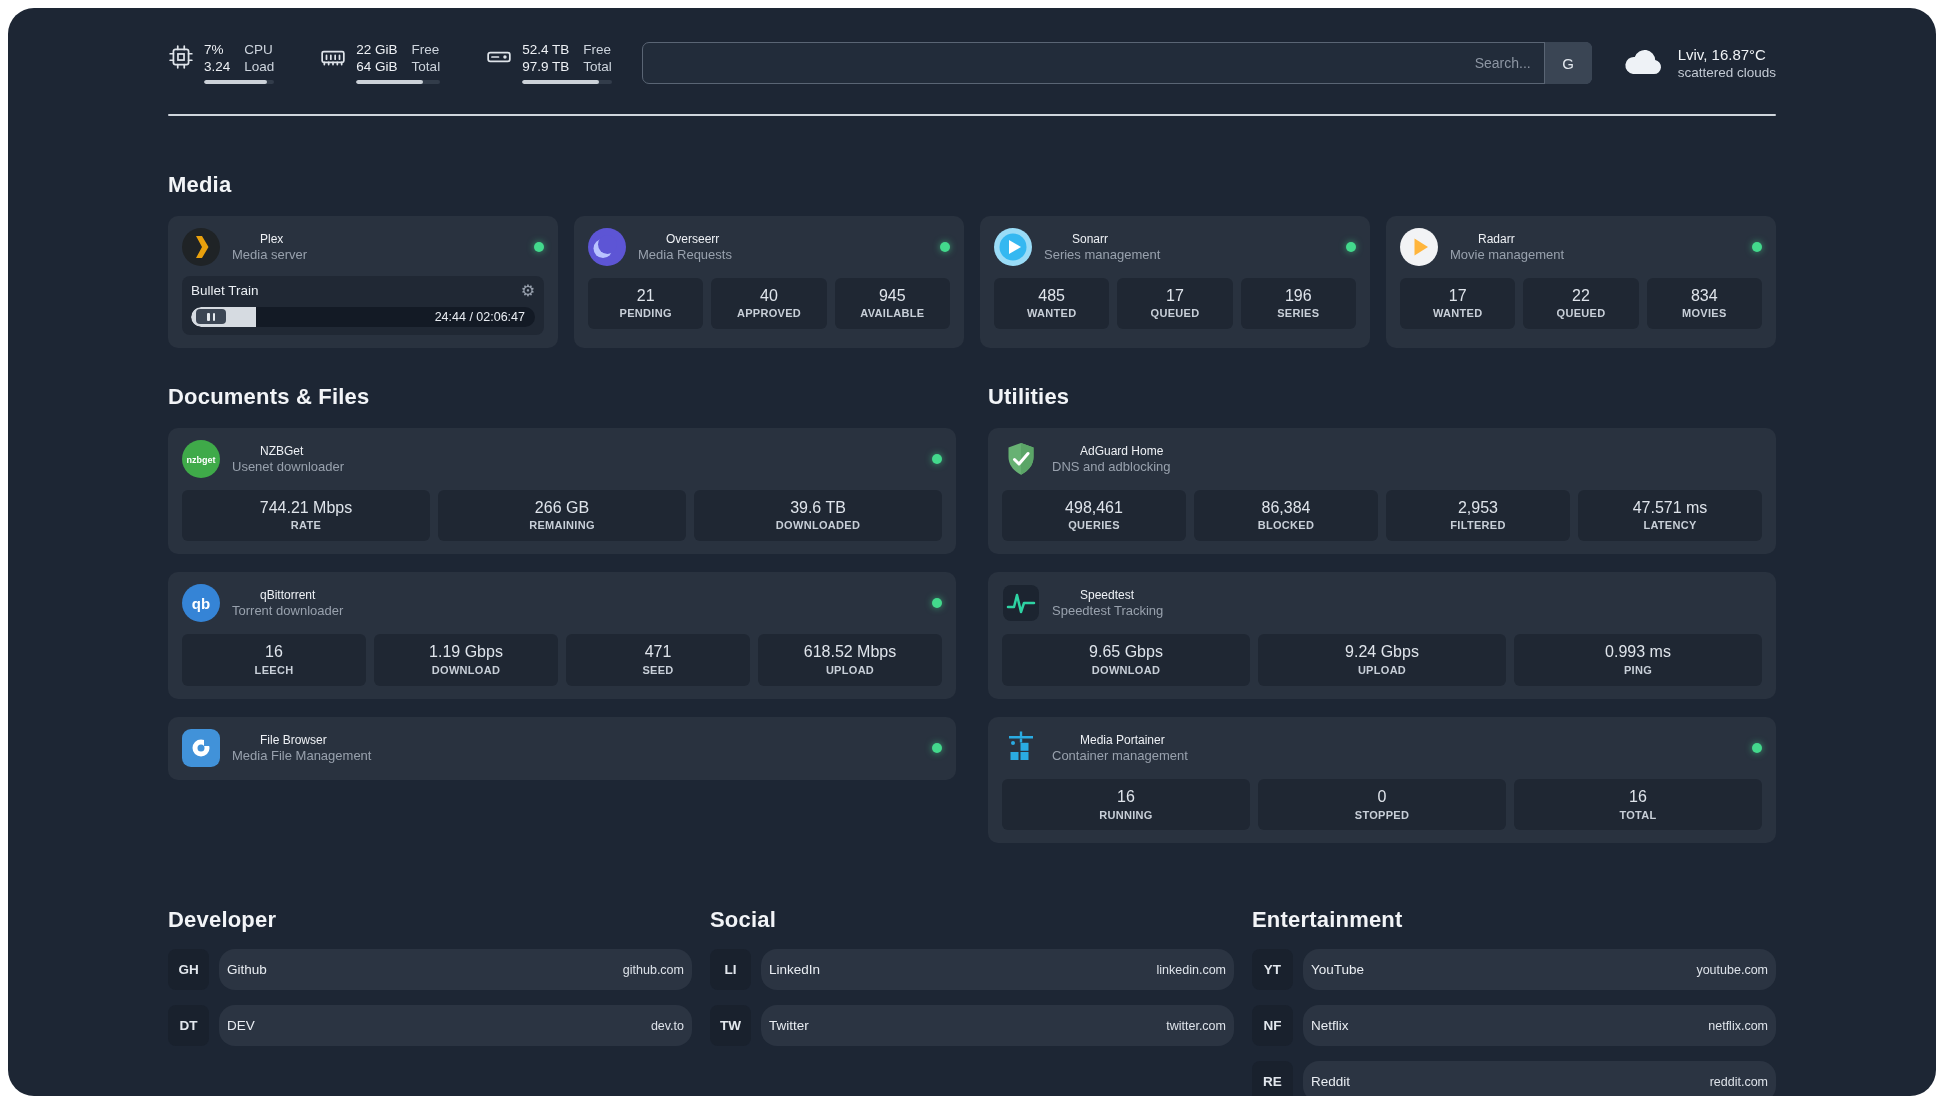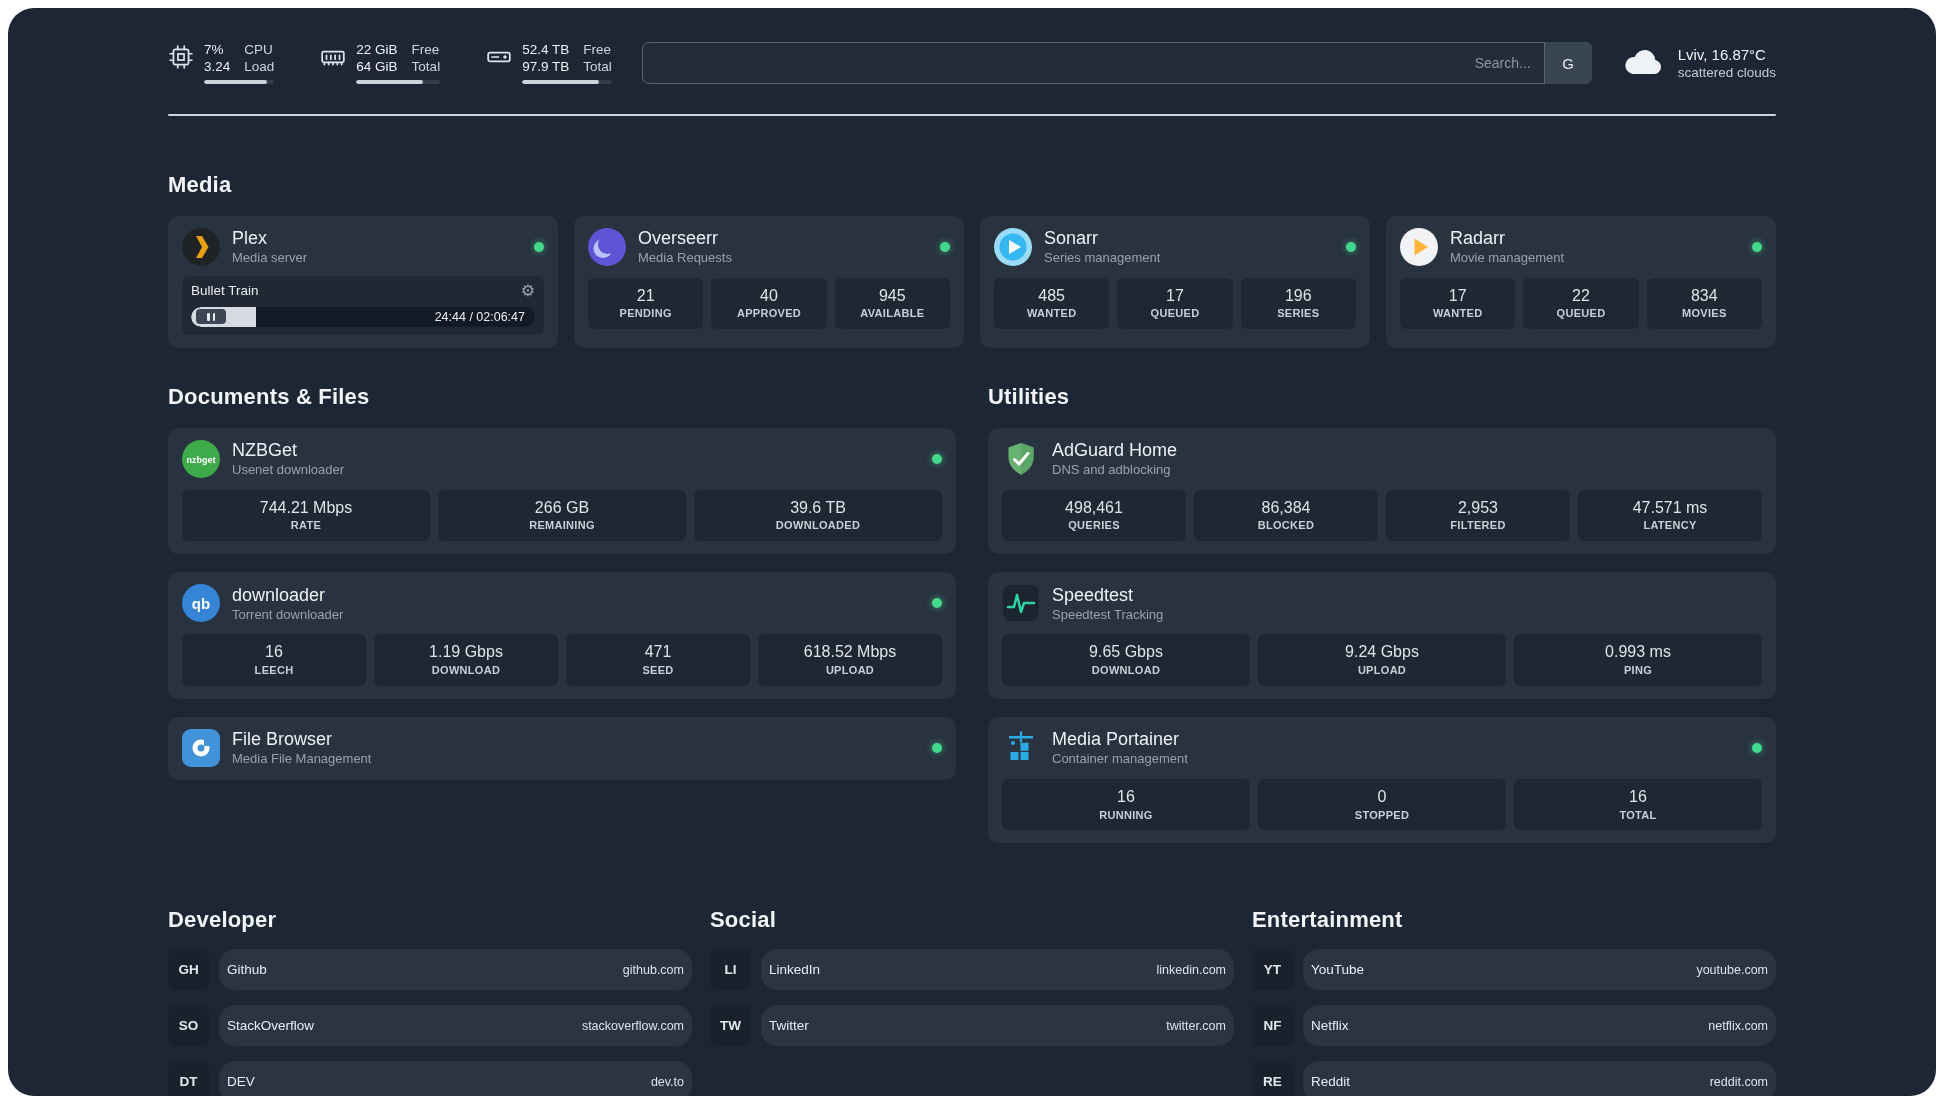--- a/index.html
+++ b/index.html
@@ -41,21 +41,21 @@
   .col{display:flex;flex-direction:column;}
   .col .section-title{margin-bottom:18px;}
   .col .card + .card{margin-top:18px;}
 
   
   .card{background:#29323f;border-radius:10px;padding:12px 14px 13px;box-sizing:border-box;}
   .card-head{display:flex;align-items:center;gap:12px;}
   .svc-icon{width:38px;height:38px;flex:none;}
   .svc-icon svg{width:38px;height:38px;display:block;}
   .svc-text{display:flex;flex-direction:column;gap:1px;min-width:0;}
-  .svc-name{font-size:18px;color:#eef1f5;font-weight:500;white-space:nowrap;}
+  .svc-name{font-size:12px;color:#eef1f5;font-weight:500;white-space:nowrap;margin-left:28px;}
   .svc-desc{font-size:13px;color:#98a1ad;white-space:nowrap;}
   .status-dot{margin-left:auto;width:10px;height:10px;border-radius:50%;background:#43d98c;box-shadow:0 0 7px rgba(67,217,140,.65);flex:none;}
   .tiles{margin-top:12px;display:flex;gap:8px;}
   .tile{flex:1;background:#1f2733;border-radius:6px;padding:8px 4px;text-align:center;min-width:0;}
   .tile-value{font-size:16px;color:#dfe4eb;line-height:1.3;white-space:nowrap;}
   .tile-label{font-size:11px;font-weight:bold;color:#c8cfd8;line-height:1.35;letter-spacing:.3px;}
 
   
   .player{margin-top:10px;background:rgba(10,15,24,.28);border-radius:8px;padding:7px 9px 8px;}
   .player-top{display:flex;align-items:center;justify-content:space-between;font-size:13.5px;color:#e9edf2;}
@@ -346,21 +346,21 @@
 
         <div class="card">
           <div class="card-head">
             <span class="svc-icon">
               <svg viewBox="0 0 38 38">
                   <circle cx="19" cy="19" r="19" fill="#3584d6"></circle>
                 <text x="19" y="24.5" text-anchor="middle" font-size="15" font-weight="bold" fill="#ffffff" font-family="sans-serif">qb</text>
                 </svg>
             </span>
             <div class="svc-text">
-              <div class="svc-name">downloader</div>
+              <div class="svc-name">qBittorrent</div>
               <div class="svc-desc">Torrent downloader</div>
             </div>
             <span class="status-dot"></span>
           </div>
           <div class="tiles">
             <div class="tile">
               <div class="tile-value">16</div>
               <div class="tile-label">LEECH</div>
             </div>
             <div class="tile">
@@ -505,27 +505,20 @@
       <div class="bm-col">
         <h2 class="section-title">Developer</h2>
         <div class="bm-row">
           <div class="bm-abbr">GH</div>
           <div class="bm-pill">
             <span class="bm-name">Github</span>
             <span class="bm-domain">github.com</span>
           </div>
         </div>
         <div class="bm-row">
-          <div class="bm-abbr">SO</div>
-          <div class="bm-pill">
-            <span class="bm-name">StackOverflow</span>
-            <span class="bm-domain">stackoverflow.com</span>
-          </div>
-        </div>
-        <div class="bm-row">
           <div class="bm-abbr">DT</div>
           <div class="bm-pill">
             <span class="bm-name">DEV</span>
             <span class="bm-domain">dev.to</span>
           </div>
         </div>
       </div>
 
       <div class="bm-col">
         <h2 class="section-title">Social</h2>

